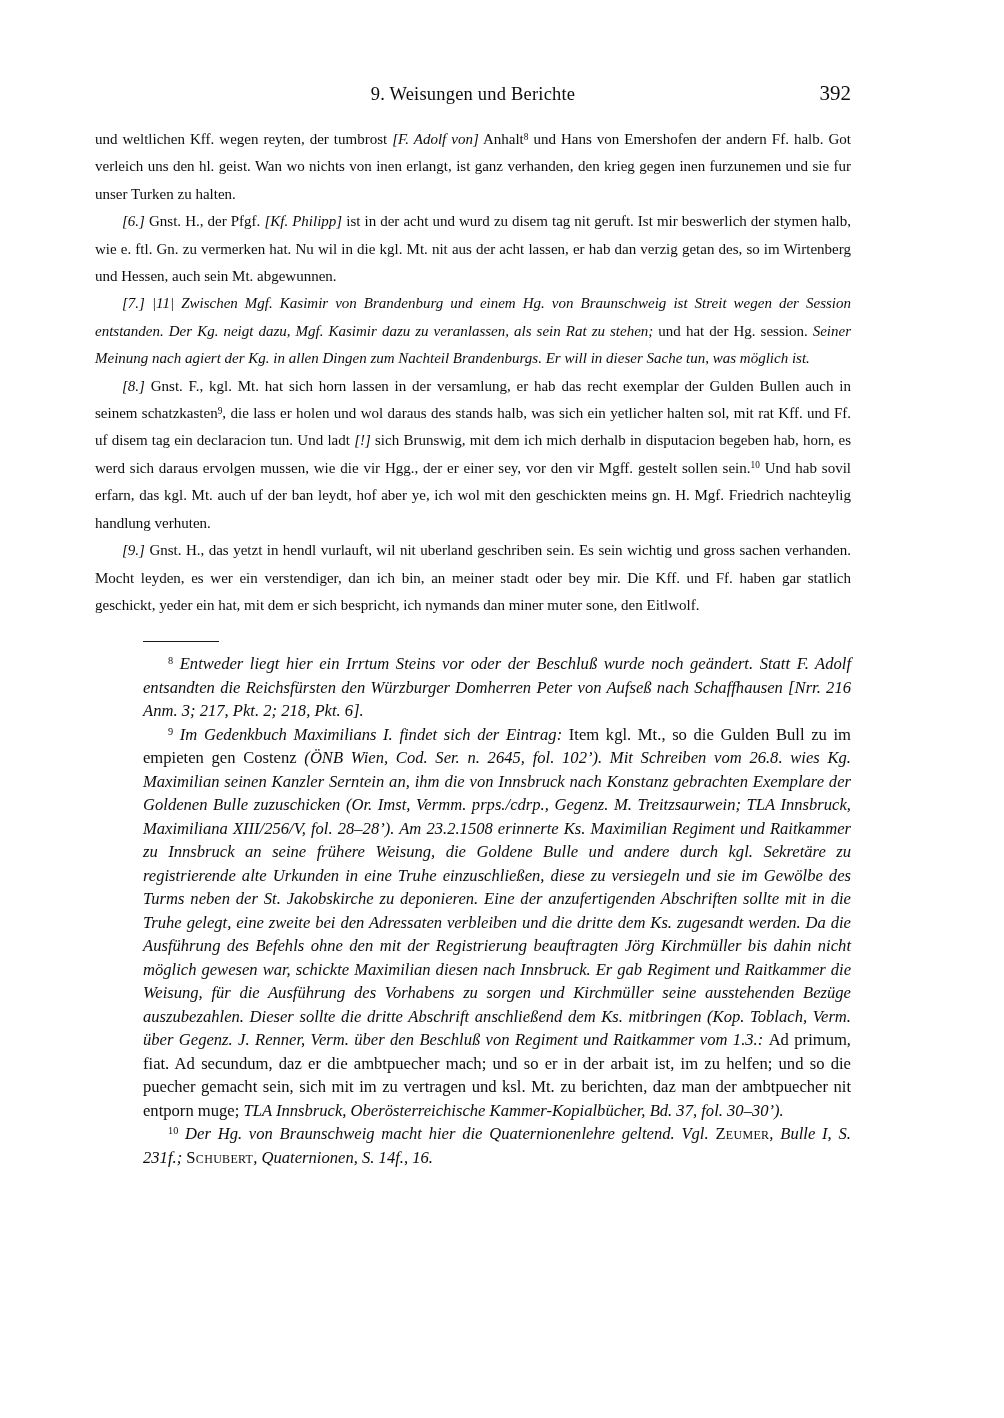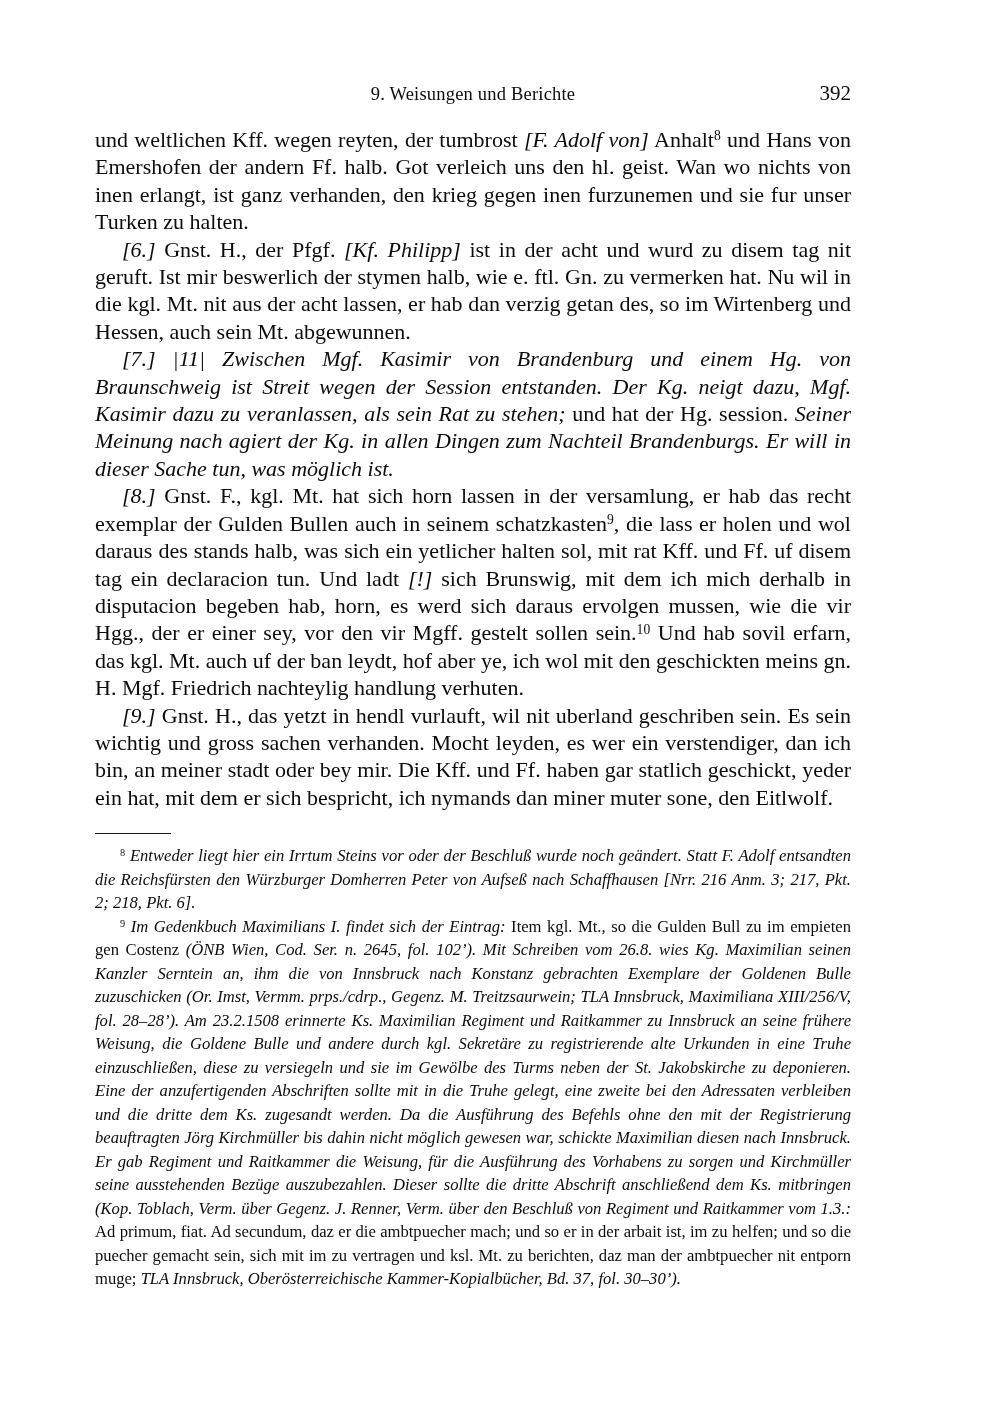--- a/index.html
+++ b/index.html
@@ -33,30 +33,31 @@
     letter-spacing: 0.2px;
   }
   .head-num {
     position: absolute;
     right: 0;
     top: -3px;
     font-size: 21px;
   }
   .bodytext p.para {
     margin: 0;
-    font-size: 22px;
+    font-size: 15px;
     line-height: 27.4px;
     text-align: justify;
     text-indent: 27px;
   }
   .bodytext p.para.first {
     text-indent: 0;
   }
   .fns {
     margin-top: 0;
+    margin-left: 48px;
   }
   .fnrule {
     width: 76px;
     height: 0;
     border-top: 1.7px solid #161616;
     margin: 22px 0 10px 0;
   }
   .fns p.fn {
     margin: 0;
     font-size: 16.6px;
@@ -90,15 +91,16 @@
     <p class="para"><span class="seg-i">[6.]</span><span class="seg-r"> Gnst. H., der Pfgf. </span><span class="seg-i">[Kf. Philipp]</span><span class="seg-r"> ist in der acht und wurd zu disem tag nit geruft. Ist mir beswerlich der stymen halb, wie e. ftl. Gn. zu vermerken hat. Nu wil in die kgl. Mt. nit aus der acht lassen, er hab dan verzig getan des, so im Wirtenberg und Hessen, auch sein Mt. abgewunnen.</span></p>
     <p class="para"><span class="seg-i">[7.] |11| Zwischen Mgf. Kasimir von Brandenburg und einem Hg. von Braunschweig ist Streit wegen der Session entstanden. Der Kg. neigt dazu, Mgf. Kasimir dazu zu veranlassen, als sein Rat zu stehen;</span><span class="seg-r"> und hat der Hg. session. </span><span class="seg-i">Seiner Meinung nach agiert der Kg. in allen Dingen zum Nachteil Brandenburgs. Er will in dieser Sache tun, was möglich ist.</span></p>
     <p class="para"><span class="seg-i">[8.]</span><span class="seg-r"> Gnst. F., kgl. Mt. hat sich horn lassen in der versamlung, er hab das recht exemplar der Gulden Bullen auch in seinem schatzkasten</span><span class="seg-sup">9</span><span class="seg-r">, die lass er holen und wol daraus des stands halb, was sich ein yetlicher halten sol, mit rat Kff. und Ff. uf disem tag ein declaracion tun. Und ladt </span><span class="seg-i">[!]</span><span class="seg-r"> sich Brunswig, mit dem ich mich derhalb in disputacion begeben hab, horn, es werd sich daraus ervolgen mussen, wie die vir Hgg., der er einer sey, vor den vir Mgff. gestelt sollen sein.</span><span class="seg-sup">10</span><span class="seg-r"> Und hab sovil erfarn, das kgl. Mt. auch uf der ban leydt, hof aber ye, ich wol mit den geschickten meins gn. H. Mgf. Friedrich nachteylig handlung verhuten.</span></p>
     <p class="para"><span class="seg-i">[9.]</span><span class="seg-r"> Gnst. H., das yetzt in hendl vurlauft, wil nit uberland geschriben sein. Es sein wichtig und gross sachen verhanden. Mocht leyden, es wer ein verstendiger, dan ich bin, an meiner stadt oder bey mir. Die Kff. und Ff. haben gar statlich geschickt, yeder ein hat, mit dem er sich bespricht, ich nymands dan miner muter sone, den Eitlwolf.</span></p>
   </div>
 
   <div class="fns">
     <div class="fnrule"></div>
     <p class="fn"><span class="seg-sup">8</span><span class="seg-i"> Entweder liegt hier ein Irrtum Steins vor oder der Beschluß wurde noch geändert. Statt F. Adolf entsandten die Reichsfürsten den Würzburger Domherren Peter von Aufseß nach Schaffhausen [Nrr. 216 Anm. 3; 217, Pkt. 2; 218, Pkt. 6].</span></p>
     <p class="fn"><span class="seg-sup">9</span><span class="seg-i"> Im Gedenkbuch Maximilians I. findet sich der Eintrag: </span><span class="seg-r">Item kgl. Mt., so die Gulden Bull zu im empieten gen Costenz </span><span class="seg-i">(ÖNB Wien, Cod. Ser. n. 2645, fol. 102’). Mit Schreiben vom 26.8. wies Kg. Maximilian seinen Kanzler Serntein an, ihm die von Innsbruck nach Konstanz gebrachten Exemplare der Goldenen Bulle zuzuschicken (Or. Imst, Vermm. prps./cdrp., Gegenz. M. Treitzsaurwein; TLA Innsbruck, Maximiliana XIII/256/V, fol. 28–28’). Am 23.2.1508 erinnerte Ks. Maximilian Regiment und Raitkammer zu Innsbruck an seine frühere Weisung, die Goldene Bulle und andere durch kgl. Sekretäre zu registrierende alte Urkunden in eine Truhe einzuschließen, diese zu versiegeln und sie im Gewölbe des Turms neben der St. Jakobskirche zu deponieren. Eine der anzufertigenden Abschriften sollte mit in die Truhe gelegt, eine zweite bei den Adressaten verbleiben und die dritte dem Ks. zugesandt werden. Da die Ausführung des Befehls ohne den mit der Registrierung beauftragten Jörg Kirchmüller bis dahin nicht möglich gewesen war, schickte Maximilian diesen nach Innsbruck. Er gab Regiment und Raitkammer die Weisung, für die Ausführung des Vorhabens zu sorgen und Kirchmüller seine ausstehenden Bezüge auszubezahlen. Dieser sollte die dritte Abschrift anschließend dem Ks. mitbringen (Kop. Toblach, Verm. über Gegenz. J. Renner, Verm. über den Beschluß von Regiment und Raitkammer vom 1.3.: </span><span class="seg-r">Ad primum, fiat. Ad secundum, daz er die ambtpuecher mach; und so er in der arbait ist, im zu helfen; und so die puecher gemacht sein, sich mit im zu vertragen und ksl. Mt. zu berichten, daz man der ambtpuecher nit entporn muge; </span><span class="seg-i">TLA Innsbruck, Oberösterreichische Kammer-Kopialbücher, Bd. 37, fol. 30–30’).</span></p>
+    <p class="fn"><span class="seg-sup">10</span><span class="seg-i"> Der Hg. von Braunschweig macht hier die Quaternionenlehre geltend. Vgl. </span><span class="seg-sc">Zeumer</span><span class="seg-i">, Bulle I, S. 231f.; </span><span class="seg-sc">Schubert</span><span class="seg-i">, Quaternionen, S. 14f., 16.</span></p>
   </div>
 
 </div>
 
 </body></html>

